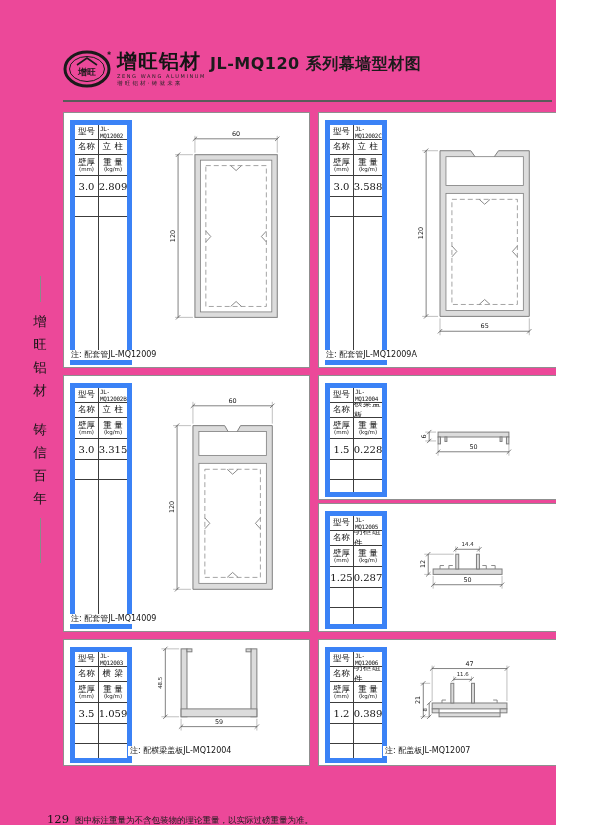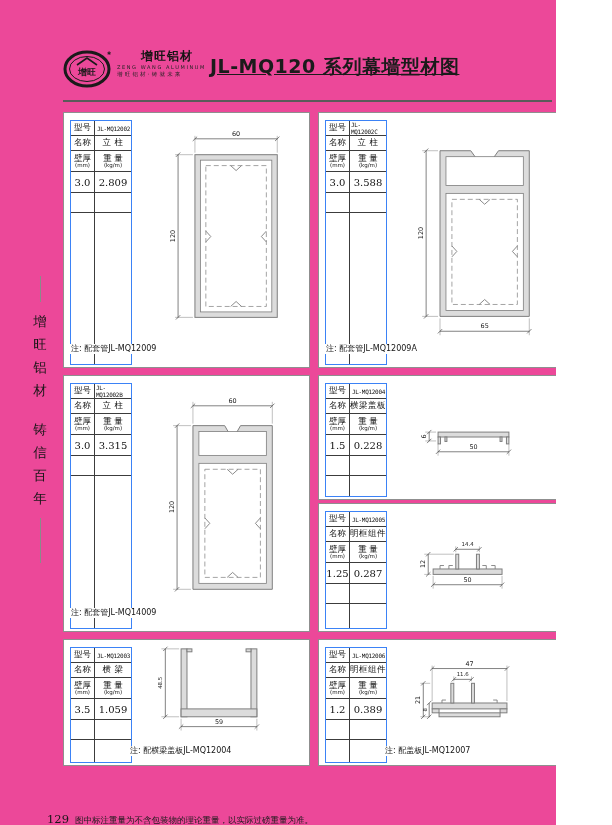--- a/index.html
+++ b/index.html
@@ -2,58 +2,58 @@
 <html><head>
 <meta charset="utf-8">
 <style>
   html,body{margin:0;padding:0;background:#fff;}
   .page{position:relative;width:556px;height:825px;background:#ec4899;overflow:hidden;
         font-family:"DejaVu Sans","Liberation Sans",sans-serif;color:#111;}
 
   
   .logo-mark{position:absolute;left:63px;top:48px;}
   .brand{position:absolute;left:117px;top:50px;width:100px;}
-  .brand-cn{font-size:12px;font-weight:bold;letter-spacing:1px;color:#141414;line-height:1.1;white-space:nowrap;text-align:center;}
+  .brand-cn{font-size:20px;font-weight:bold;letter-spacing:1px;color:#141414;line-height:1.1;white-space:nowrap;}
   .brand-en{font-size:5px;letter-spacing:1.6px;color:#222;margin-top:1px;white-space:nowrap;}
   .brand-motto{font-size:5.5px;letter-spacing:2.2px;color:#222;margin-top:1px;white-space:nowrap;}
   .htitle{position:absolute;left:210px;top:54px;}
-  .htitle-cn{font-size:19px;font-weight:bold;color:#1b1b1b;letter-spacing:0.5px;white-space:nowrap;text-decoration:underline;}
+  .htitle-cn{font-size:16px;font-weight:bold;color:#1b1b1b;letter-spacing:0.5px;white-space:nowrap;}
   .htitle-en{font-size:10.5px;font-weight:600;color:#2e2e2e;margin-top:4px;white-space:nowrap;}
   .hrule{position:absolute;left:63px;top:100px;width:489px;height:2px;background:#5a5a5a;}
 
   
   .vmotto{position:absolute;left:26px;top:276px;width:28px;text-align:center;}
   .vline{width:1px;background:#8a8a8a;margin:0 auto;}
   .vchar{font-size:13.5px;color:#161616;height:23px;line-height:23px;}
   .vgap{height:16px;}
   .vsp{height:8px;}
 
   
   .panel{position:absolute;border:1px solid #8f8f8f;background:#fff;box-sizing:border-box;}
   .draw{position:absolute;left:0;top:0;width:100%;height:100%;}
 
   .ptable{position:absolute;left:6px;top:7px;bottom:2px;width:62px;box-sizing:border-box;
-          border:1px solid #3b82f6;display:grid;grid-template-columns:24px 1fr;
+          border:5px solid #3b82f6;display:grid;grid-template-columns:24px 1fr;
           grid-template-rows:15px 15px 21px 21px 20px 1fr;z-index:2;}
   .ptable>div{display:flex;align-items:center;justify-content:center;box-sizing:border-box;
           border-bottom:1px solid #3c3c3c;overflow:hidden;}
   .ptable>div.c1{border-right:1px solid #3c3c3c;}
   .ptable>div.tail{border-bottom:none;}
   .lblc{font-size:8.5px;color:#141414;}
   .hdr2{flex-direction:column;line-height:1.05;}
   .hdr2 .u{font-size:5.5px;}
   .hdr2 .t{font-size:8.5px;}
   .modelv{font-size:6px;letter-spacing:-0.3px;justify-content:flex-start;padding-left:1px;
           font-family:"DejaVu Sans Mono","Liberation Mono",monospace;}
   .namev{font-size:8.5px;letter-spacing:0.5px;}
   .numv{font-size:10px;font-family:"DejaVu Serif","Liberation Serif",serif;}
 
   .pnote{position:absolute;font-size:8px;color:#141414;background:#fff;z-index:3;
          line-height:1.2;padding:0 2px;white-space:nowrap;}
-  .note-bl{left:5px;bottom:13px;}
+  .note-bl{left:5px;bottom:7px;}
   .note-br6{left:64px;bottom:9px;}
   .note-br7{left:64px;bottom:9px;}
 
   
   .wall{fill:#dcdcdc;stroke:#7d7d7d;stroke-width:1;}
   .inner{fill:#ffffff;stroke:#7d7d7d;stroke-width:0.8;}
   .dash{fill:none;stroke:#8c8c8c;stroke-width:0.8;stroke-dasharray:5 3;}
   .nub{fill:none;stroke:#7d7d7d;stroke-width:0.9;}
   .dim{fill:none;stroke:#4a4a4a;stroke-width:0.7;}
   .dimx{fill:none;stroke:#8a8a8a;stroke-width:0.55;}

